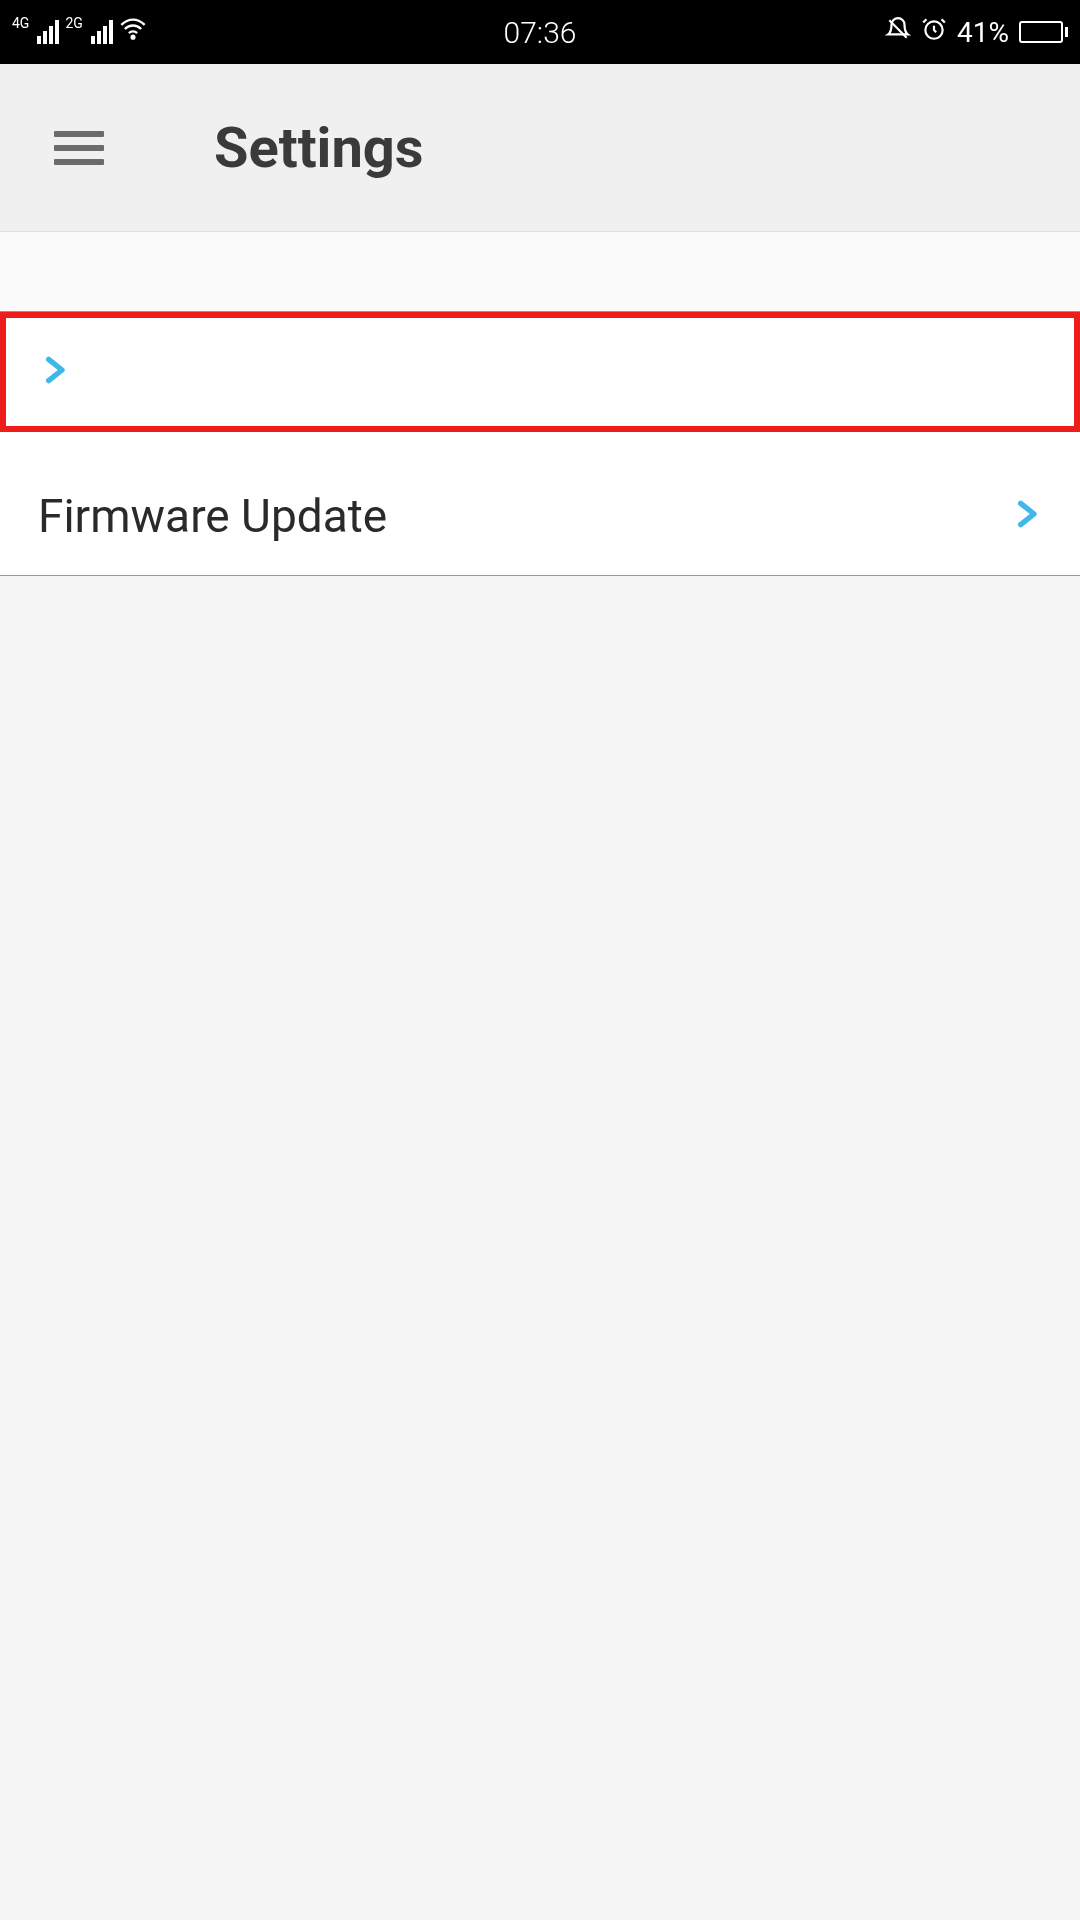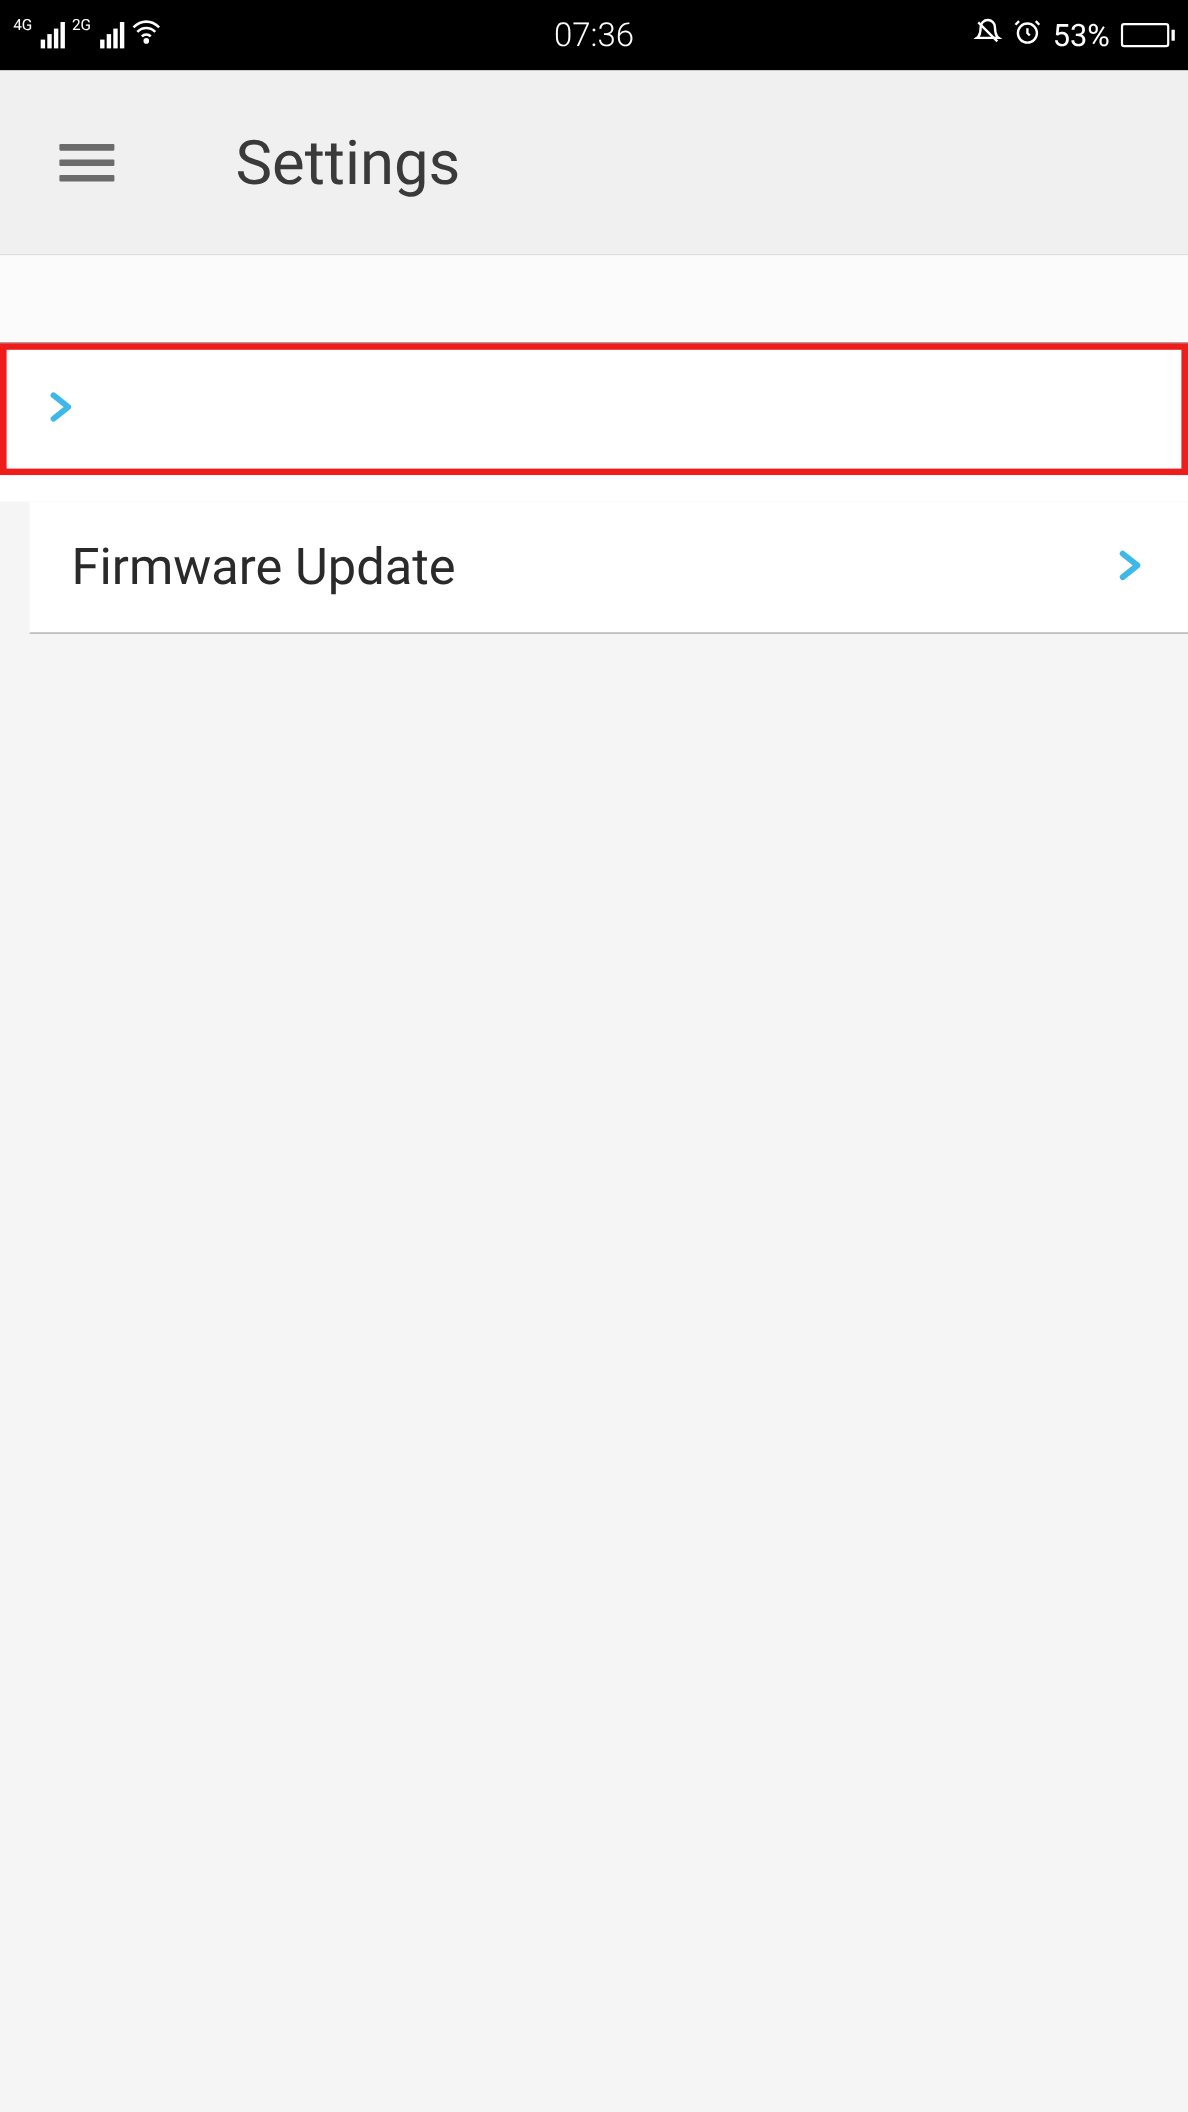--- a/index.html
+++ b/index.html
@@ -105,21 +105,21 @@
     }
     .hamburger span {
       width: 50px;
       height: 6px;
       background: #6b6b6b;
       border-radius: 1px;
     }
     .page-title {
       font-size: 56px;
       color: #3a3a3a;
-      font-weight: 400;
+      font-weight: 700;
     }
     .spacer {
       height: 80px;
       background: #fbfbfb;
       border-bottom: 1px solid #999;
     }
     .list-item {
       height: 120px;
       background: #fff;
       display: flex;
@@ -145,21 +145,20 @@
     }
     .chevron {
       color: #3db8e8;
     }
     .chevron svg {
       width: 32px;
       height: 40px;
     }
     .list-end {
       border-bottom: 1px solid #999;
-      margin-left: 27px;
     }
     .content-area {
       flex: 1;
       background: #f5f5f5;
     }
     .bell-icon svg, .alarm-icon svg {
       width: 26px;
       height: 26px;
     }
   </style>
@@ -199,21 +198,21 @@
         <path d="M4 4l16 16"></path>
       </svg>
     </span>
     <span class="alarm-icon">
       <svg viewBox="0 0 24 24" fill="none" stroke="#fff" stroke-width="2">
         <circle cx="12" cy="13" r="8"></circle>
         <path d="M12 9v4l2 2"></path>
         <path d="M5 3L2 6M19 3l3 3"></path>
       </svg>
     </span>
-    <span>53%</span>
+    <span>41%</span>
     <span class="battery-icon">
       <span class="battery-body"><span class="battery-fill"></span></span>
       <span class="battery-tip"></span>
     </span>
   </div>
 </div>
 
 <div class="header">
   <div class="hamburger">
     <span></span>

